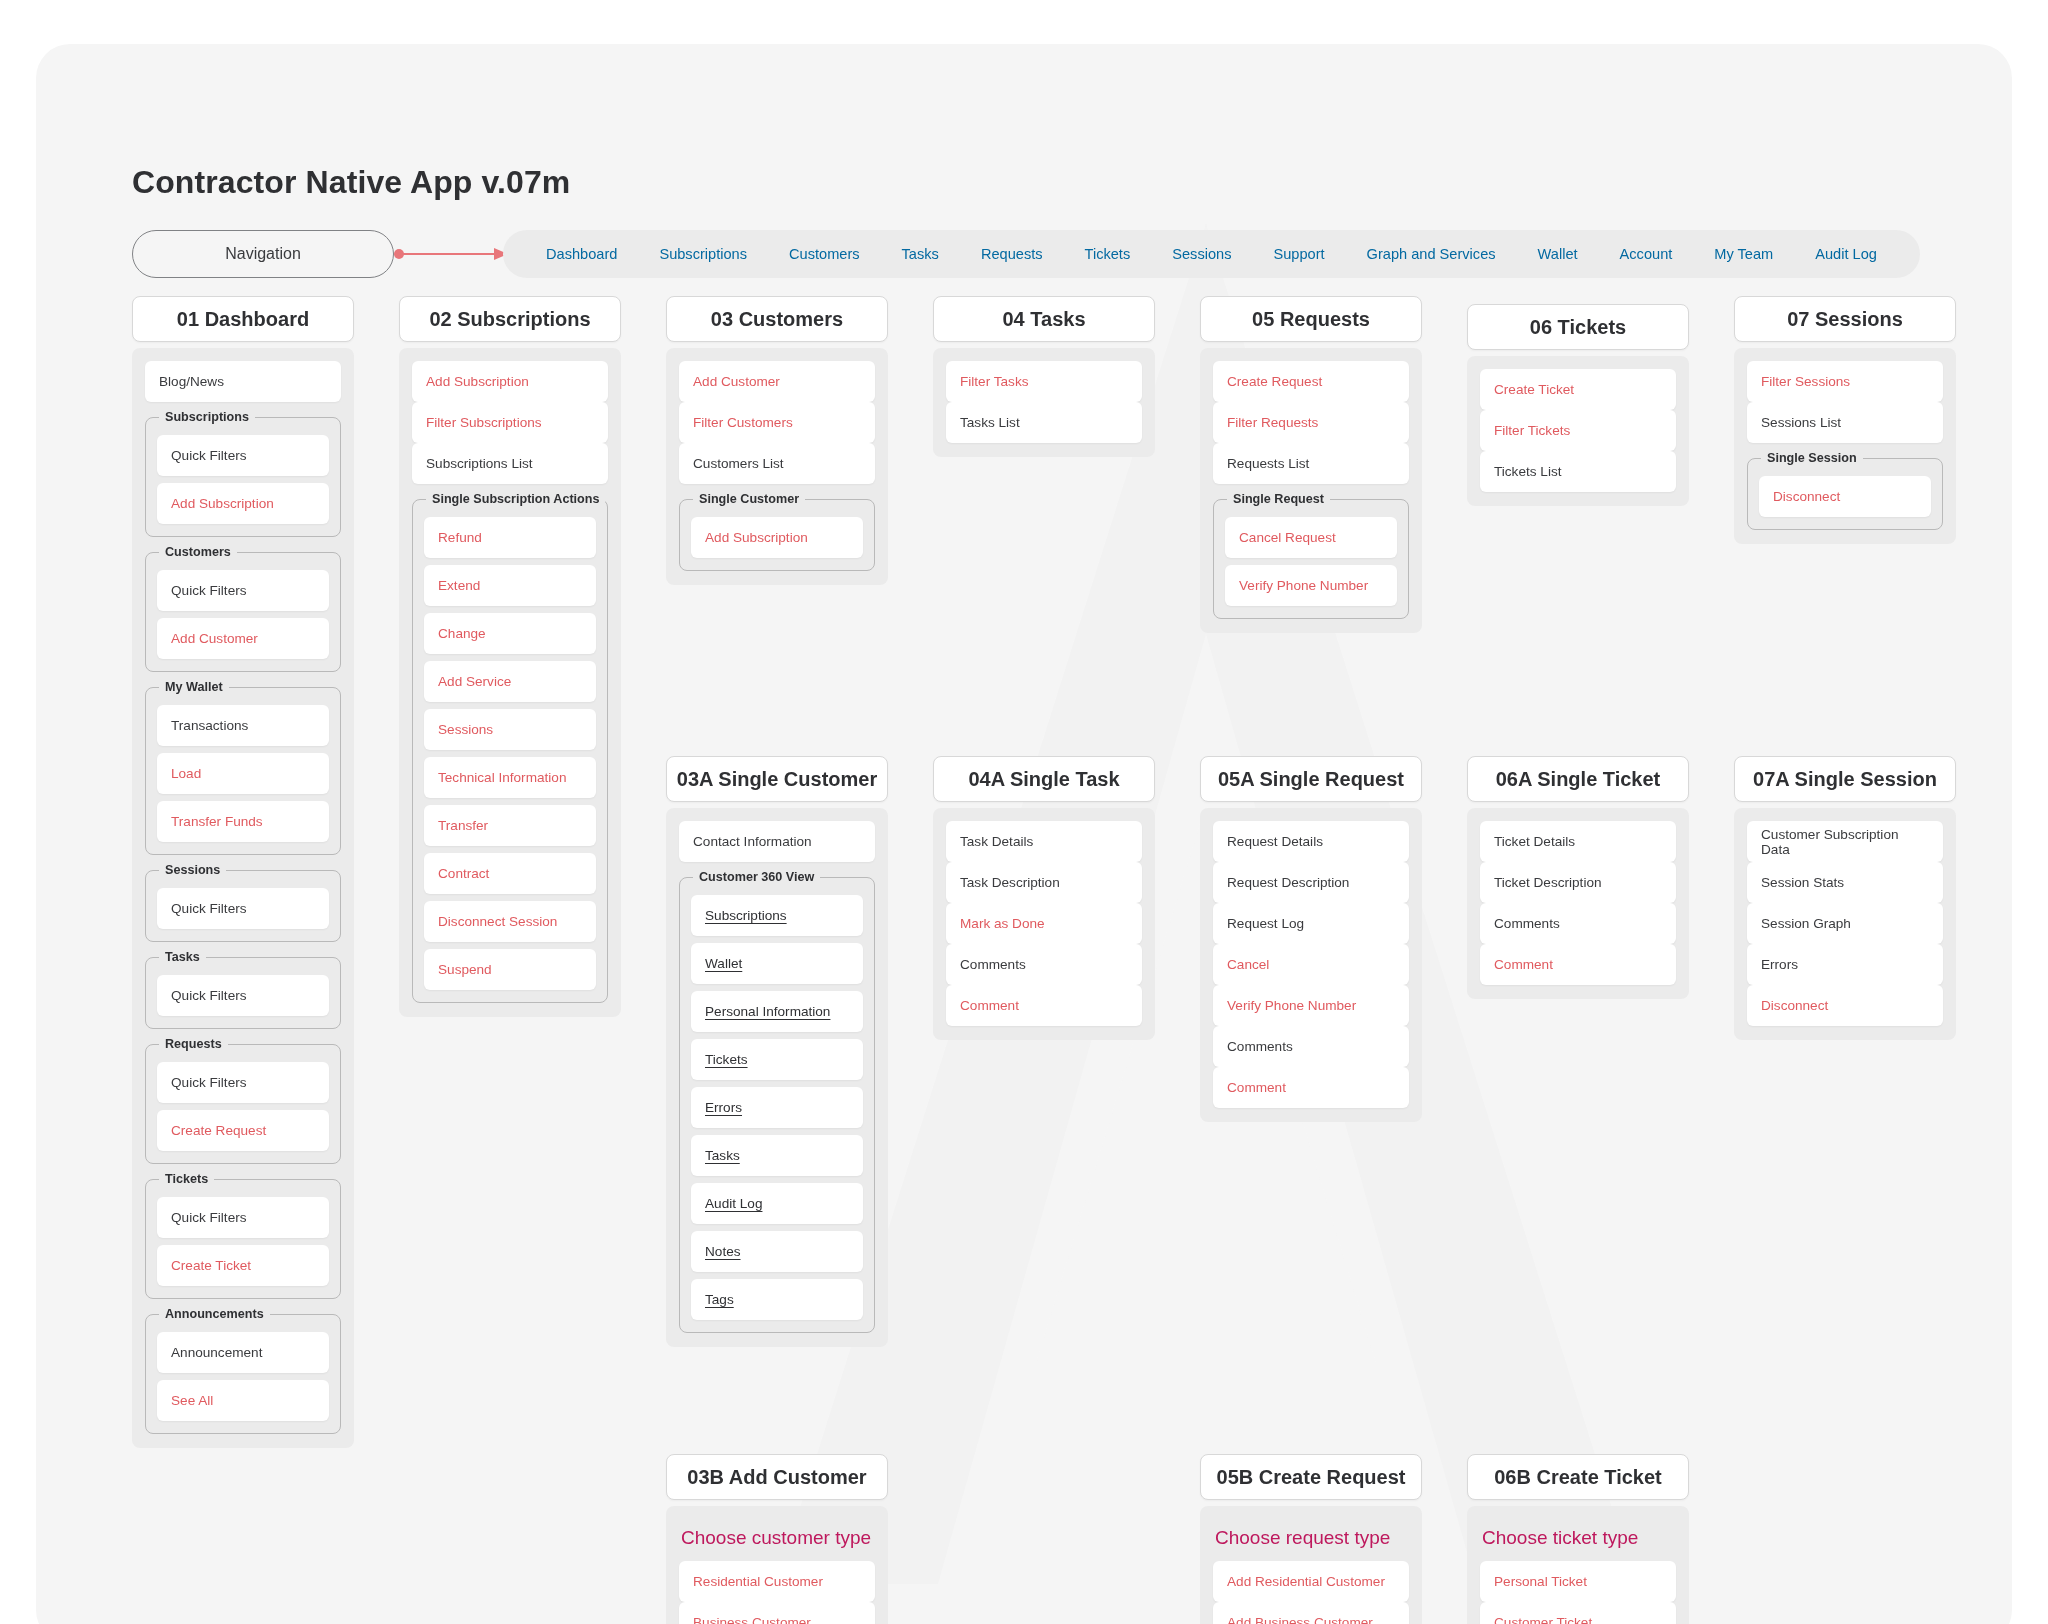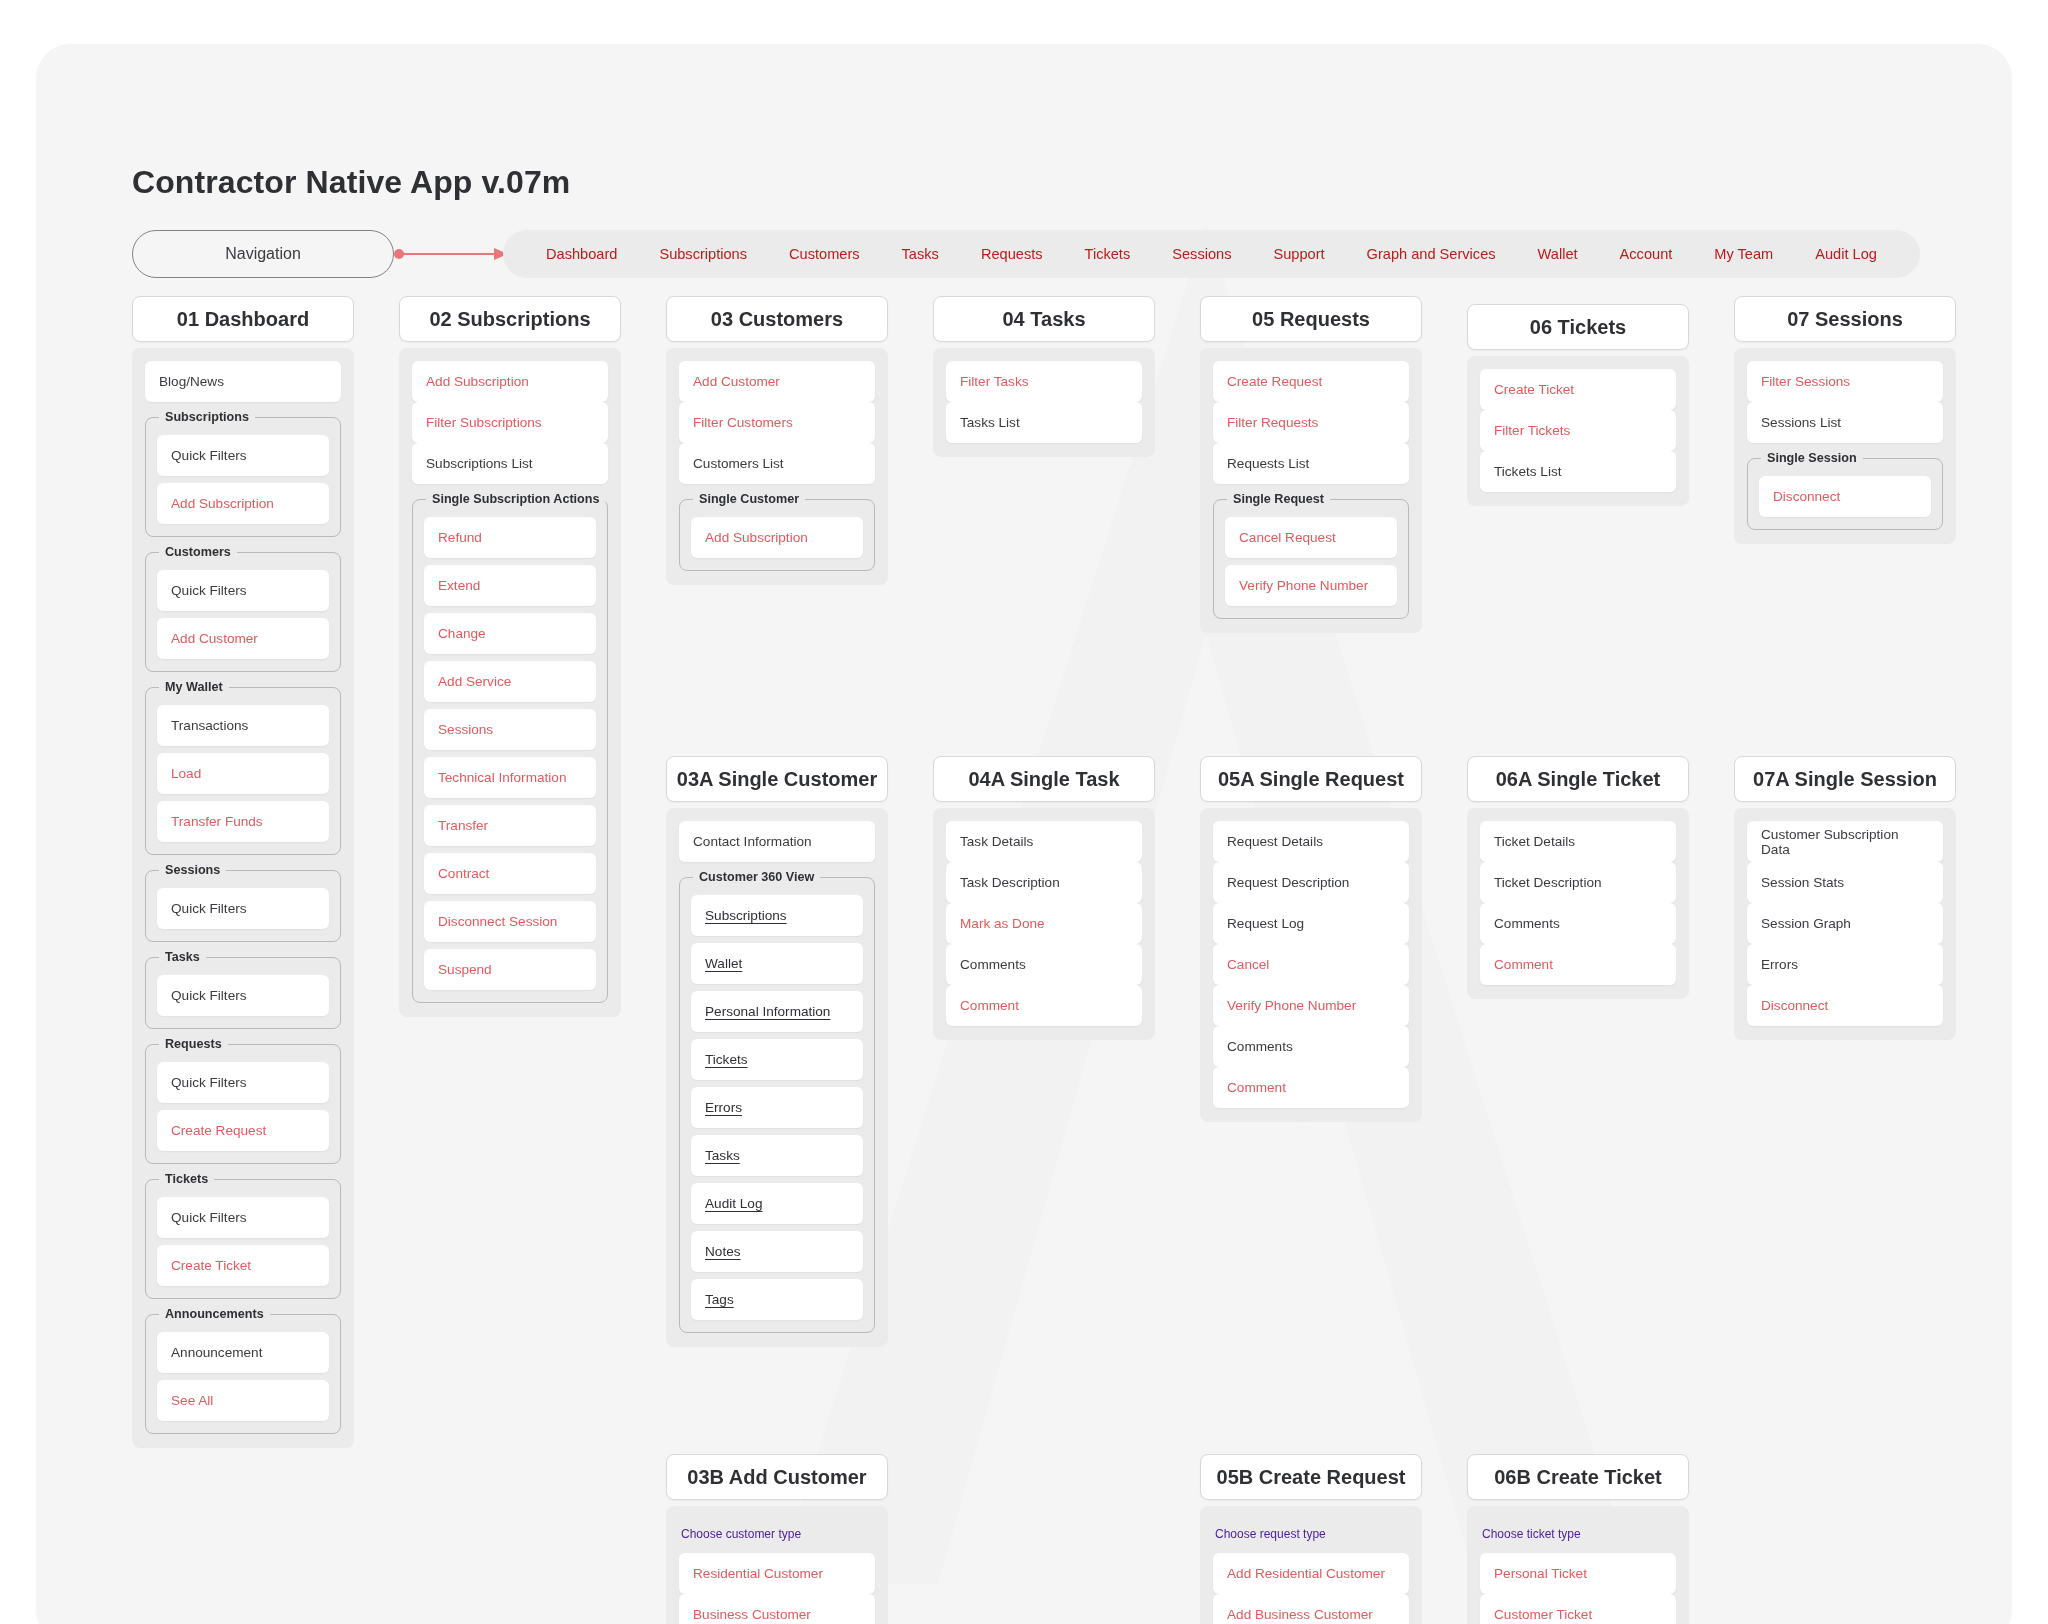--- a/index.html
+++ b/index.html
@@ -59,21 +59,21 @@
   .nav-bar {
     position: absolute; left: 371px; top: 0;
     height: 48px;
     background: #ebebeb;
     border-radius: 26px;
     display: flex; align-items: center;
     padding: 0 22px;
   }
   .nav-tab {
     font-size: 14.6px;
-    color: #b91c1c;
+    color: #0369a1;
     padding: 0 21px;
     white-space: nowrap;
     line-height: 48px;
   }
 
   
   .board { position: absolute; left: 0; top: 0; width: 1976px; height: 1600px; }
 
   .card { position: absolute; }
 
@@ -101,21 +101,21 @@
     display: flex; align-items: center;
     padding: 0 14px;
     font-size: 13.6px;
     color: #3a3b3e;
     box-shadow: 0 1px 2px rgba(0,0,0,.05);
   }
   .item.action { color: #e05a5f; }
   .item.link   { color: #2f3033; text-decoration: underline; text-underline-offset: 3px; }
 
   .caption {
-    font-size: 12px; color: #4c1d95;
+    font-size: 19px; color: #be185d;
     padding: 8px 2px 12px 2px;
   }
 
   
   .group {
     position: relative;
     border: 1px solid #b9b9b9;
     border-radius: 8px;
     margin-top: 15px;
     padding: 17px 11px 12px 11px;

